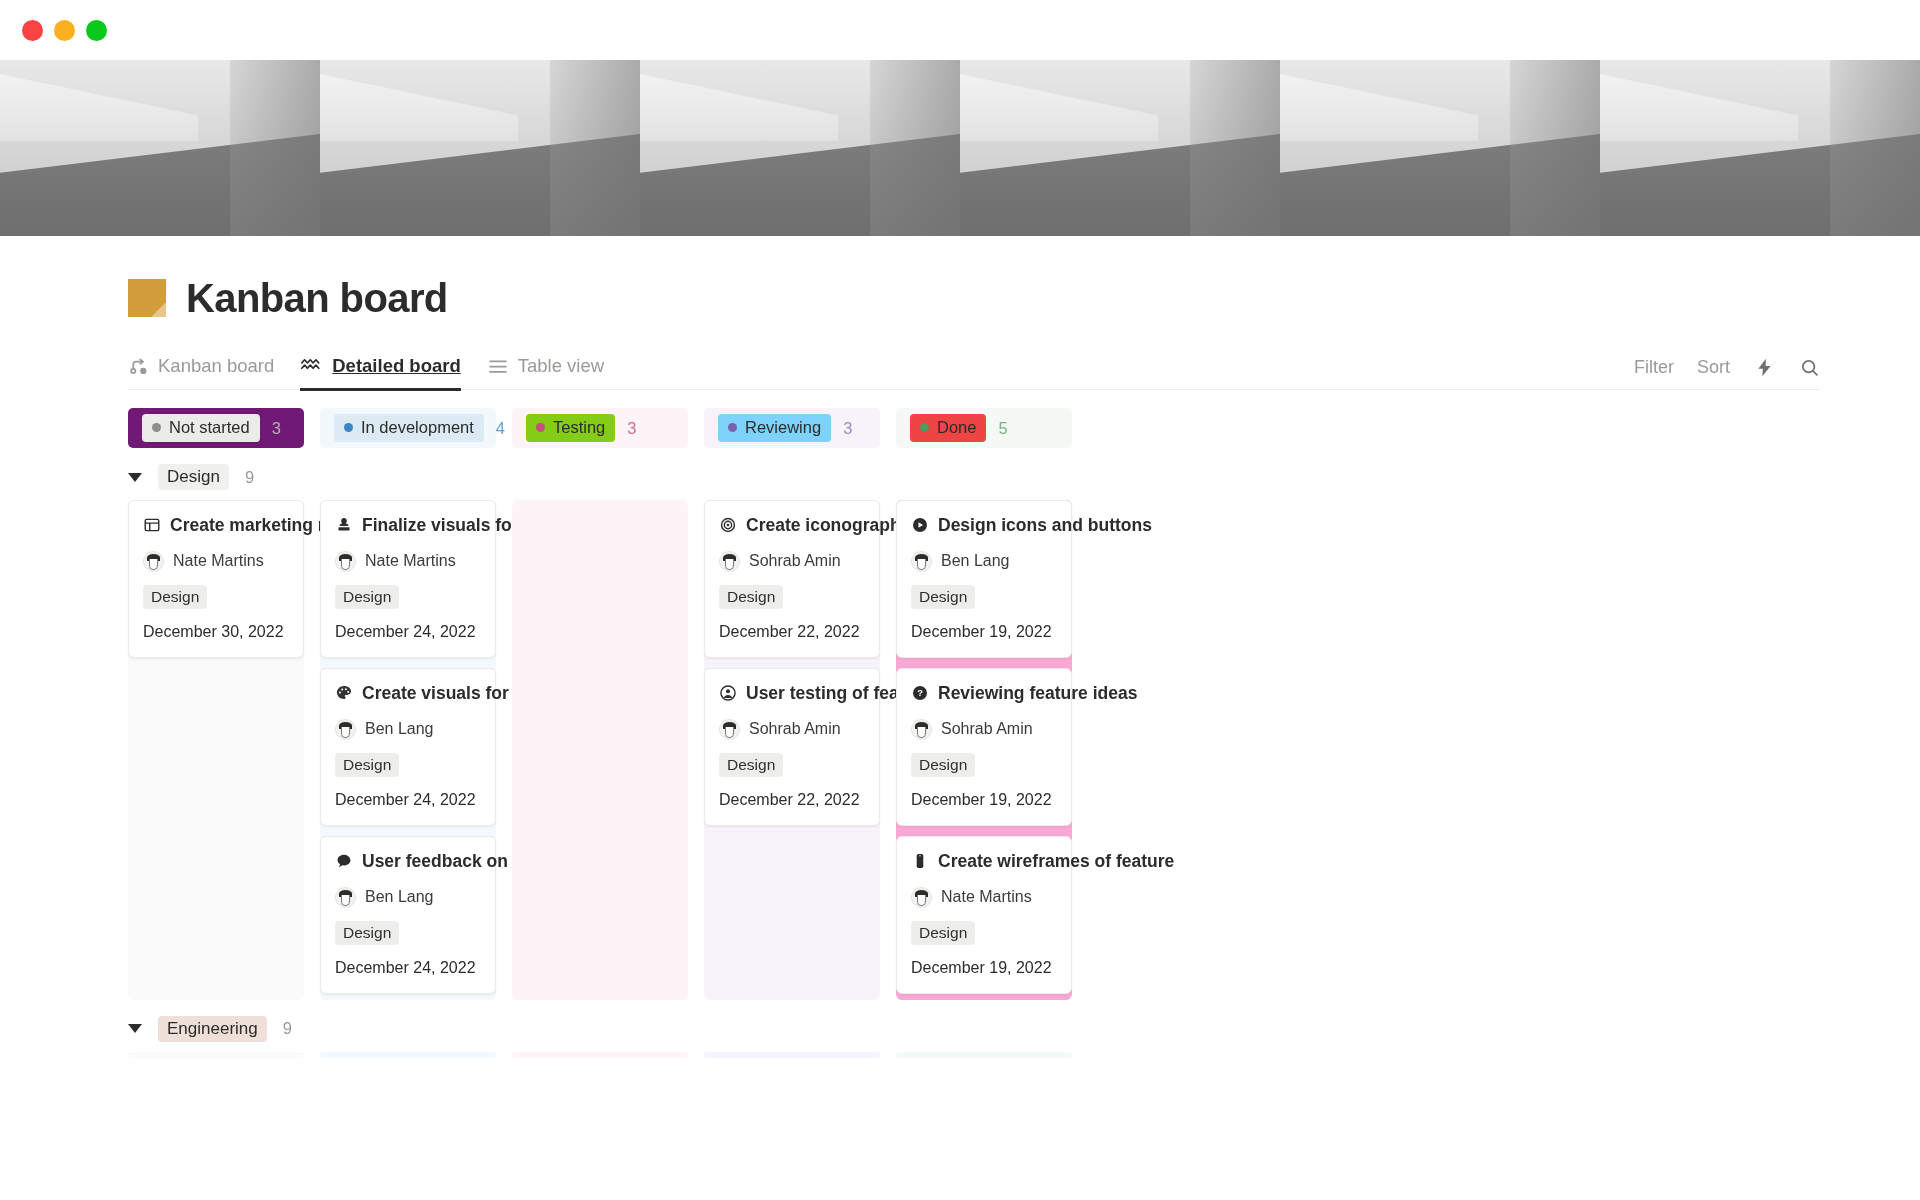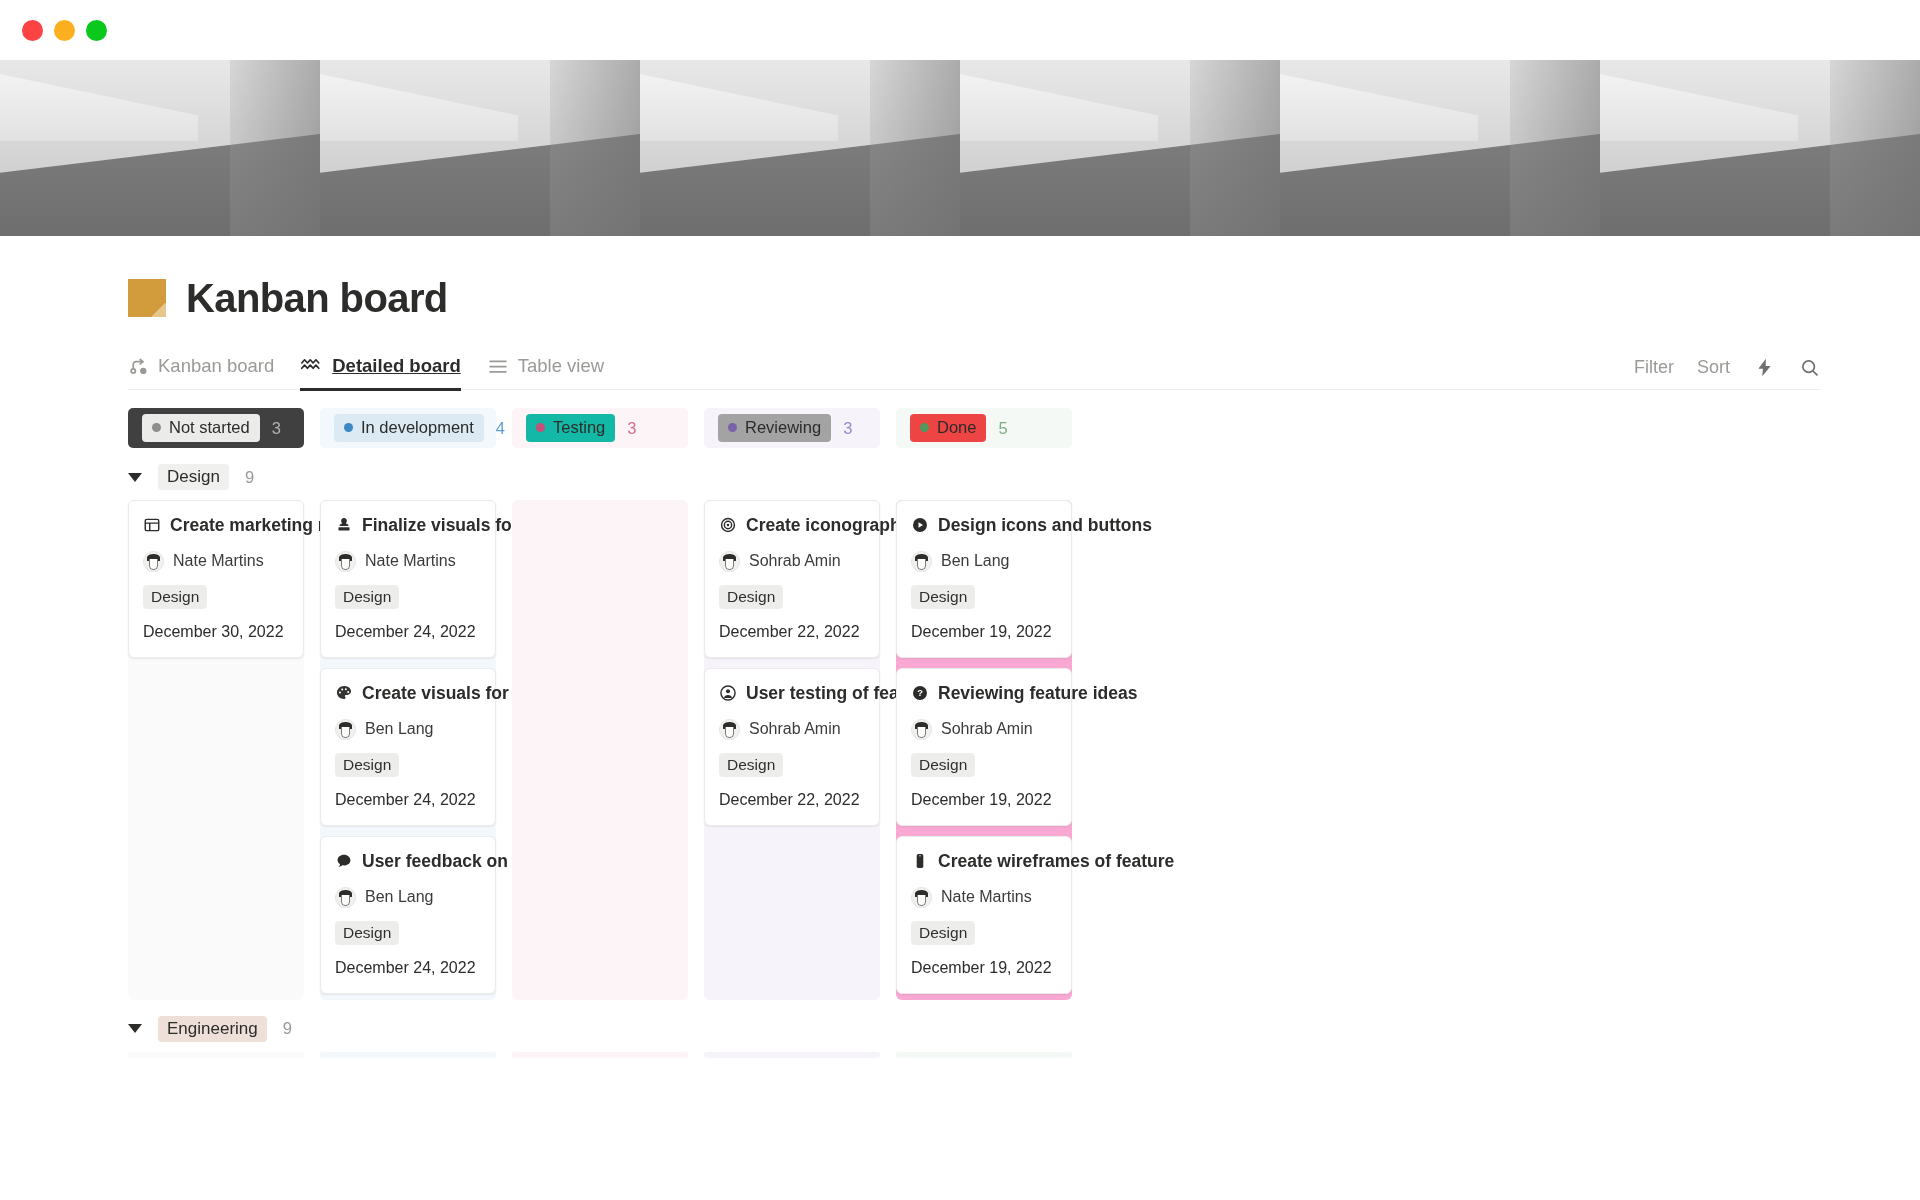--- a/index.html
+++ b/index.html
@@ -291,49 +291,49 @@
         <svg width="21" height="21" viewBox="0 0 24 24" fill="none" stroke="currentColor" stroke-width="2" stroke-linecap="round">
           <circle cx="11" cy="11" r="6.6"></circle>
             <path d="M16 16l4.5 4.5"></path>
         </svg>
       </span>
     </div>
   </div>
 
   <div class="board" id="col-head-row">
       <div class="col">
-        <div class="col-head" style="background:#404040">
+        <div class="col-head" style="background:#701a75">
           <span class="status-pill" style="background:#ebebea">
             <span class="bullet" style="background:#8d8d8a"></span>
             <span>Not started</span>
           </span>
           <span class="col-count" style="color:#b0b0ad">3</span>
         </div>
       </div>
       <div class="col">
         <div class="col-head" style="background:#f2f8fb">
           <span class="status-pill" style="background:#dbeaf3">
             <span class="bullet" style="background:#3a87c4"></span>
             <span>In development</span>
           </span>
           <span class="col-count" style="color:#5c9ed0">4</span>
         </div>
       </div>
       <div class="col">
         <div class="col-head" style="background:#fdf4f7">
-          <span class="status-pill" style="background:#14b8a6">
+          <span class="status-pill" style="background:#84cc16">
             <span class="bullet" style="background:#c74f79"></span>
             <span>Testing</span>
           </span>
           <span class="col-count" style="color:#cf6e90">3</span>
         </div>
       </div>
       <div class="col">
         <div class="col-head" style="background:#f6f4fa">
-          <span class="status-pill" style="background:#a3a3a3">
+          <span class="status-pill" style="background:#7dd3fc">
             <span class="bullet" style="background:#7a62ab"></span>
             <span>Reviewing</span>
           </span>
           <span class="col-count" style="color:#9b8bc4">3</span>
         </div>
       </div>
       <div class="col">
         <div class="col-head" style="background:#f4f9f5">
           <span class="status-pill" style="background:#ef4444">
             <span class="bullet" style="background:#4f9a5c"></span>

